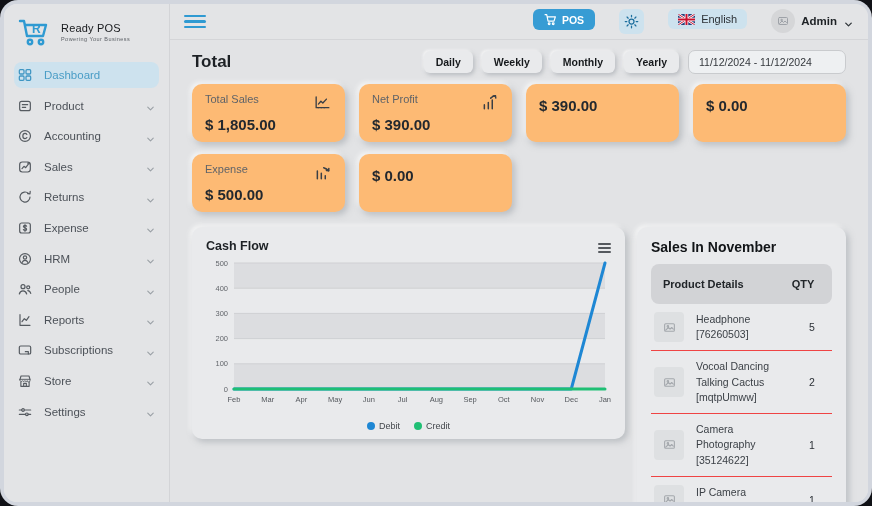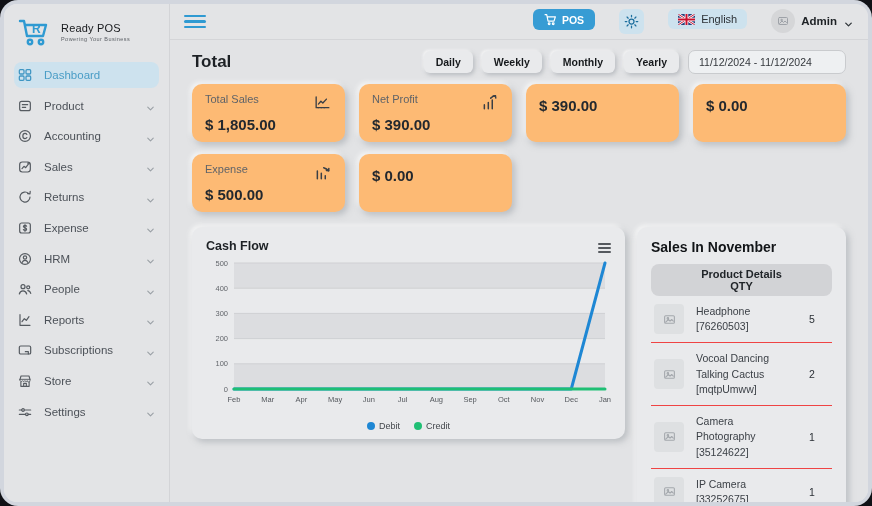--- a/index.html
+++ b/index.html
@@ -65,21 +65,21 @@
   .chart-head { display: flex; align-items: flex-start; }
   .chart-title { font-size: 12.5px; font-weight: bold; color: #1d2125; }
   .chart-menu { margin-left: auto; cursor: pointer; padding-top: 2px; }
   .chart-menu span { display: block; width: 13px; height: 2px; background: #55595e; margin: 2px 0; border-radius: 1px; }
   .legend { display: flex; justify-content: center; gap: 14px; margin-top: 2px; }
   .lg-item { display: flex; align-items: center; gap: 4px; font-size: 9px; color: #43474c; cursor: pointer; }
   .lg-dot { width: 8px; height: 8px; border-radius: 50%; display: inline-block; }
 
   .sales-card { flex: 1; background: #e9eaec; border-radius: 10px; padding: 12px 14px; height: 310px; box-shadow: 2.5px 3px 6px rgba(148,153,160,.5), -2px -2px 5px rgba(255,255,255,.8); }
   .sales-title { font-size: 14px; font-weight: bold; color: #111417; margin-bottom: 9px; }
-  .sales-thead { background: #d2d3d6; border-radius: 8px; padding: 4px 12px; display: flex; align-items: center; flex-direction: column; }
+  .sales-thead { background: #d2d3d6; border-radius: 8px; padding: 14px 12px; display: flex; align-items: center; }
   .sales-thead .col-prod { font-size: 11px; font-weight: bold; color: #212529; flex: 1; }
   .sales-thead .col-qty { font-size: 11px; font-weight: bold; color: #212529; width: 34px; text-align: center; }
   .sales-row { display: flex; align-items: center; padding: 8px 3px; border-bottom: 1px solid #ef4444; }
   .thumb { width: 30px; height: 30px; border-radius: 4px; background: #dee0e2; display: flex; align-items: center; justify-content: center; color: #a4a8ad; flex: none; }
   .thumb svg { width: 13px; height: 13px; }
   .prod-name { font-size: 10.5px; color: #3c4147; flex: 1; padding: 0 8px 0 12px; line-height: 1.45; }
   .prod-qty { font-size: 10.5px; color: #2b3036; width: 34px; text-align: center; }
 </style>
 </head>
 <body>

